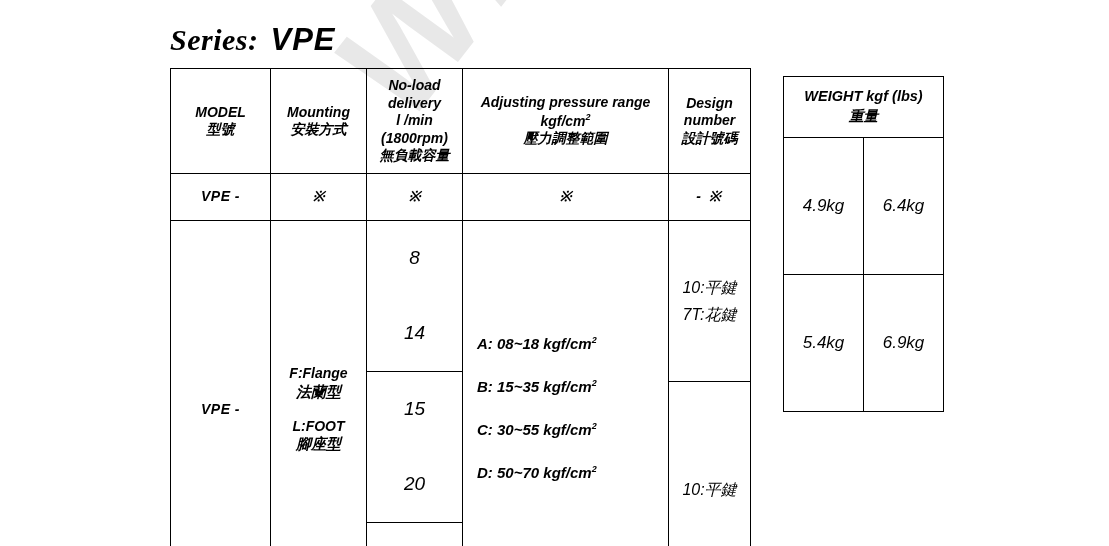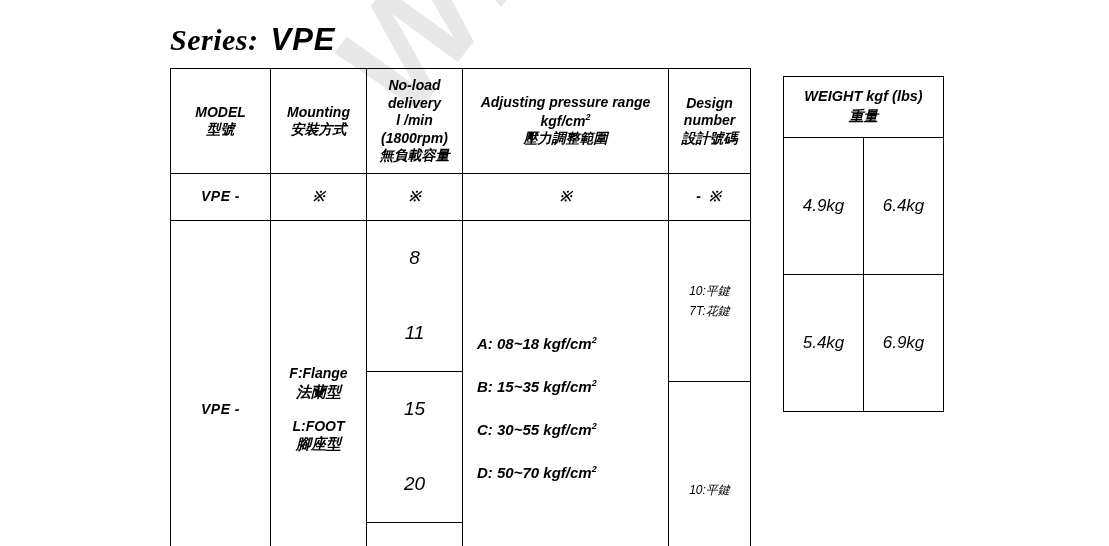--- a/index.html
+++ b/index.html
@@ -165,21 +165,21 @@
   .press-list div:last-child { margin-bottom: 4px; }
 
   table.design-inner {
     width: 100%;
     height: 100%;
     border-collapse: collapse;
   }
   table.design-inner td {
     border: none;
     vertical-align: middle;
-    font-size: 12px;
+    font-size: 16px;
     line-height: 1.7;
   }
   table.design-inner tr.top td { border-bottom: 1.6px solid #000; height: 160px; }
 
   
   table.weight {
     position: absolute;
     left: 783px;
     top: 68px;
     border-collapse: collapse;
@@ -286,21 +286,21 @@
           <div class="cjk">腳座型</div>
         </td>
 
         <td>
           <table class="inner">
             <tbody>
               <tr>
                   <td class="nb">8</td>
                 </tr>
               <tr>
-                  <td>11</td>
+                  <td>14</td>
                 </tr>
               <tr>
                   <td class="nb">15</td>
                 </tr>
               <tr>
                   <td>20</td>
                 </tr>
               <tr>
                   <td>24</td>
                 </tr>

